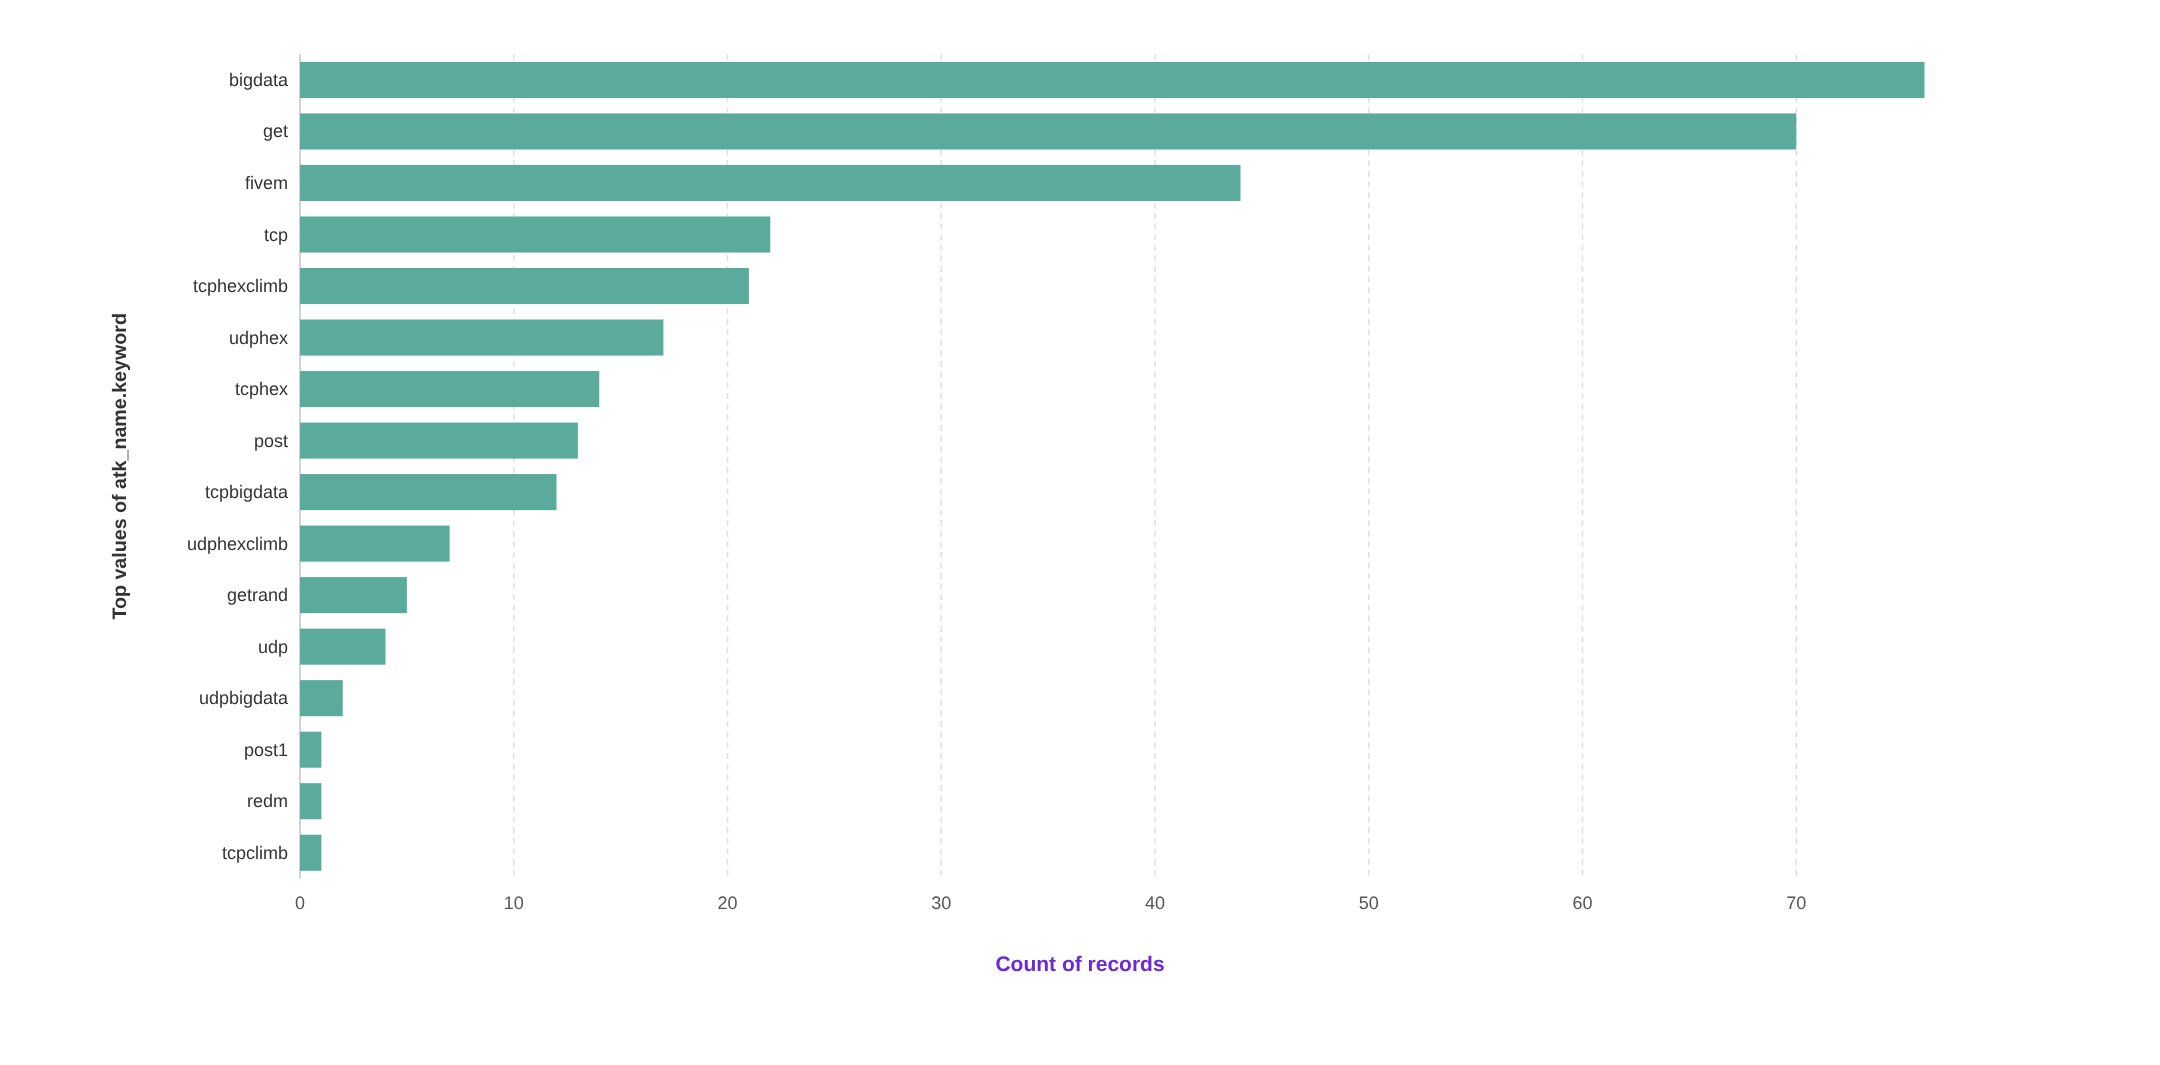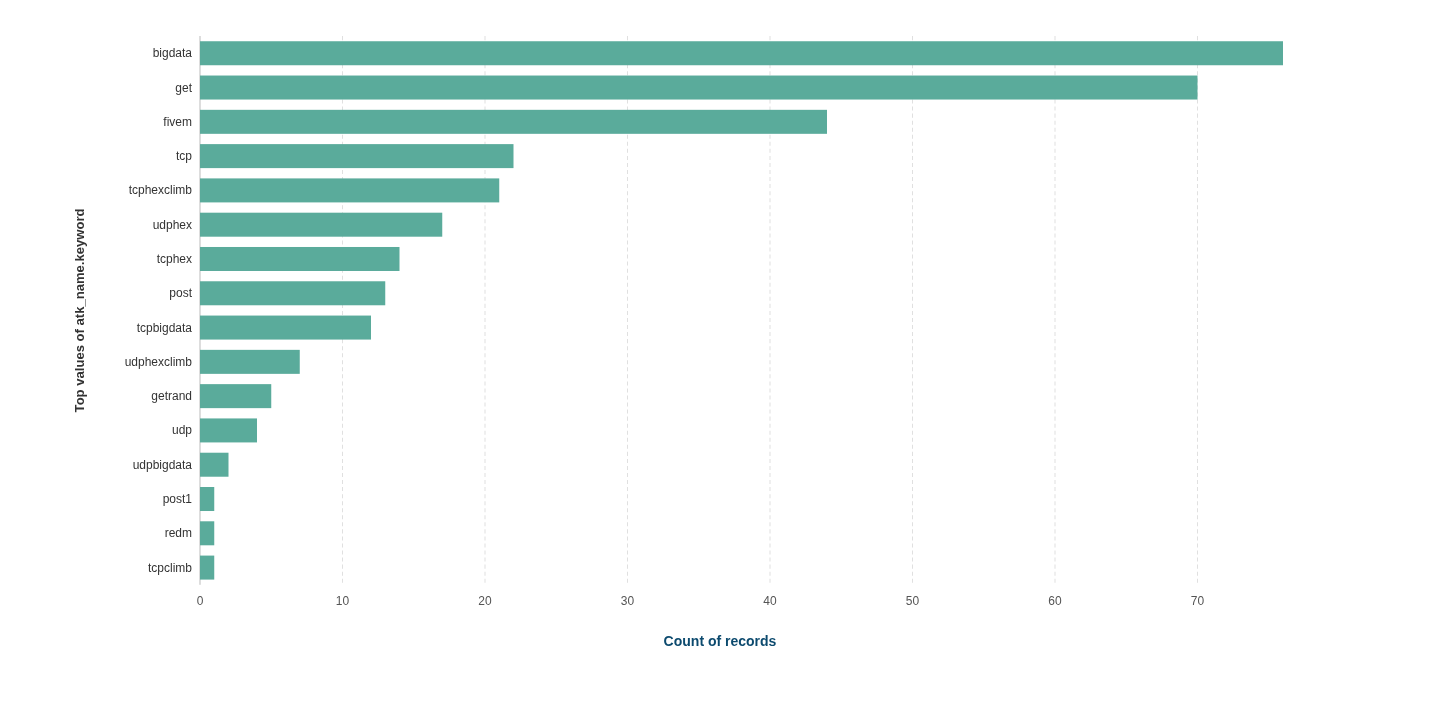--- a/index.html
+++ b/index.html
@@ -30,21 +30,21 @@
       position: relative;
     }
     svg {
       width: 100%;
       height: 100%;
     }
     .x-axis-label {
       text-align: center;
       font-size: 14px;
       font-weight: bold;
-      color: #0c4a6e;
+      color: #6d28d9;
       margin-top: 8px;
     }
   </style>
 </head>
 <body>
 
 <div class="chart-container">
   <div class="chart-area">
     <svg id="bar-chart" viewBox="0 0 1300 600" preserveAspectRatio="none">
         <line x1="130" y1="15" x2="130" y2="560" stroke="#e0e0e0" stroke-width="1" stroke-dasharray="none"></line>

